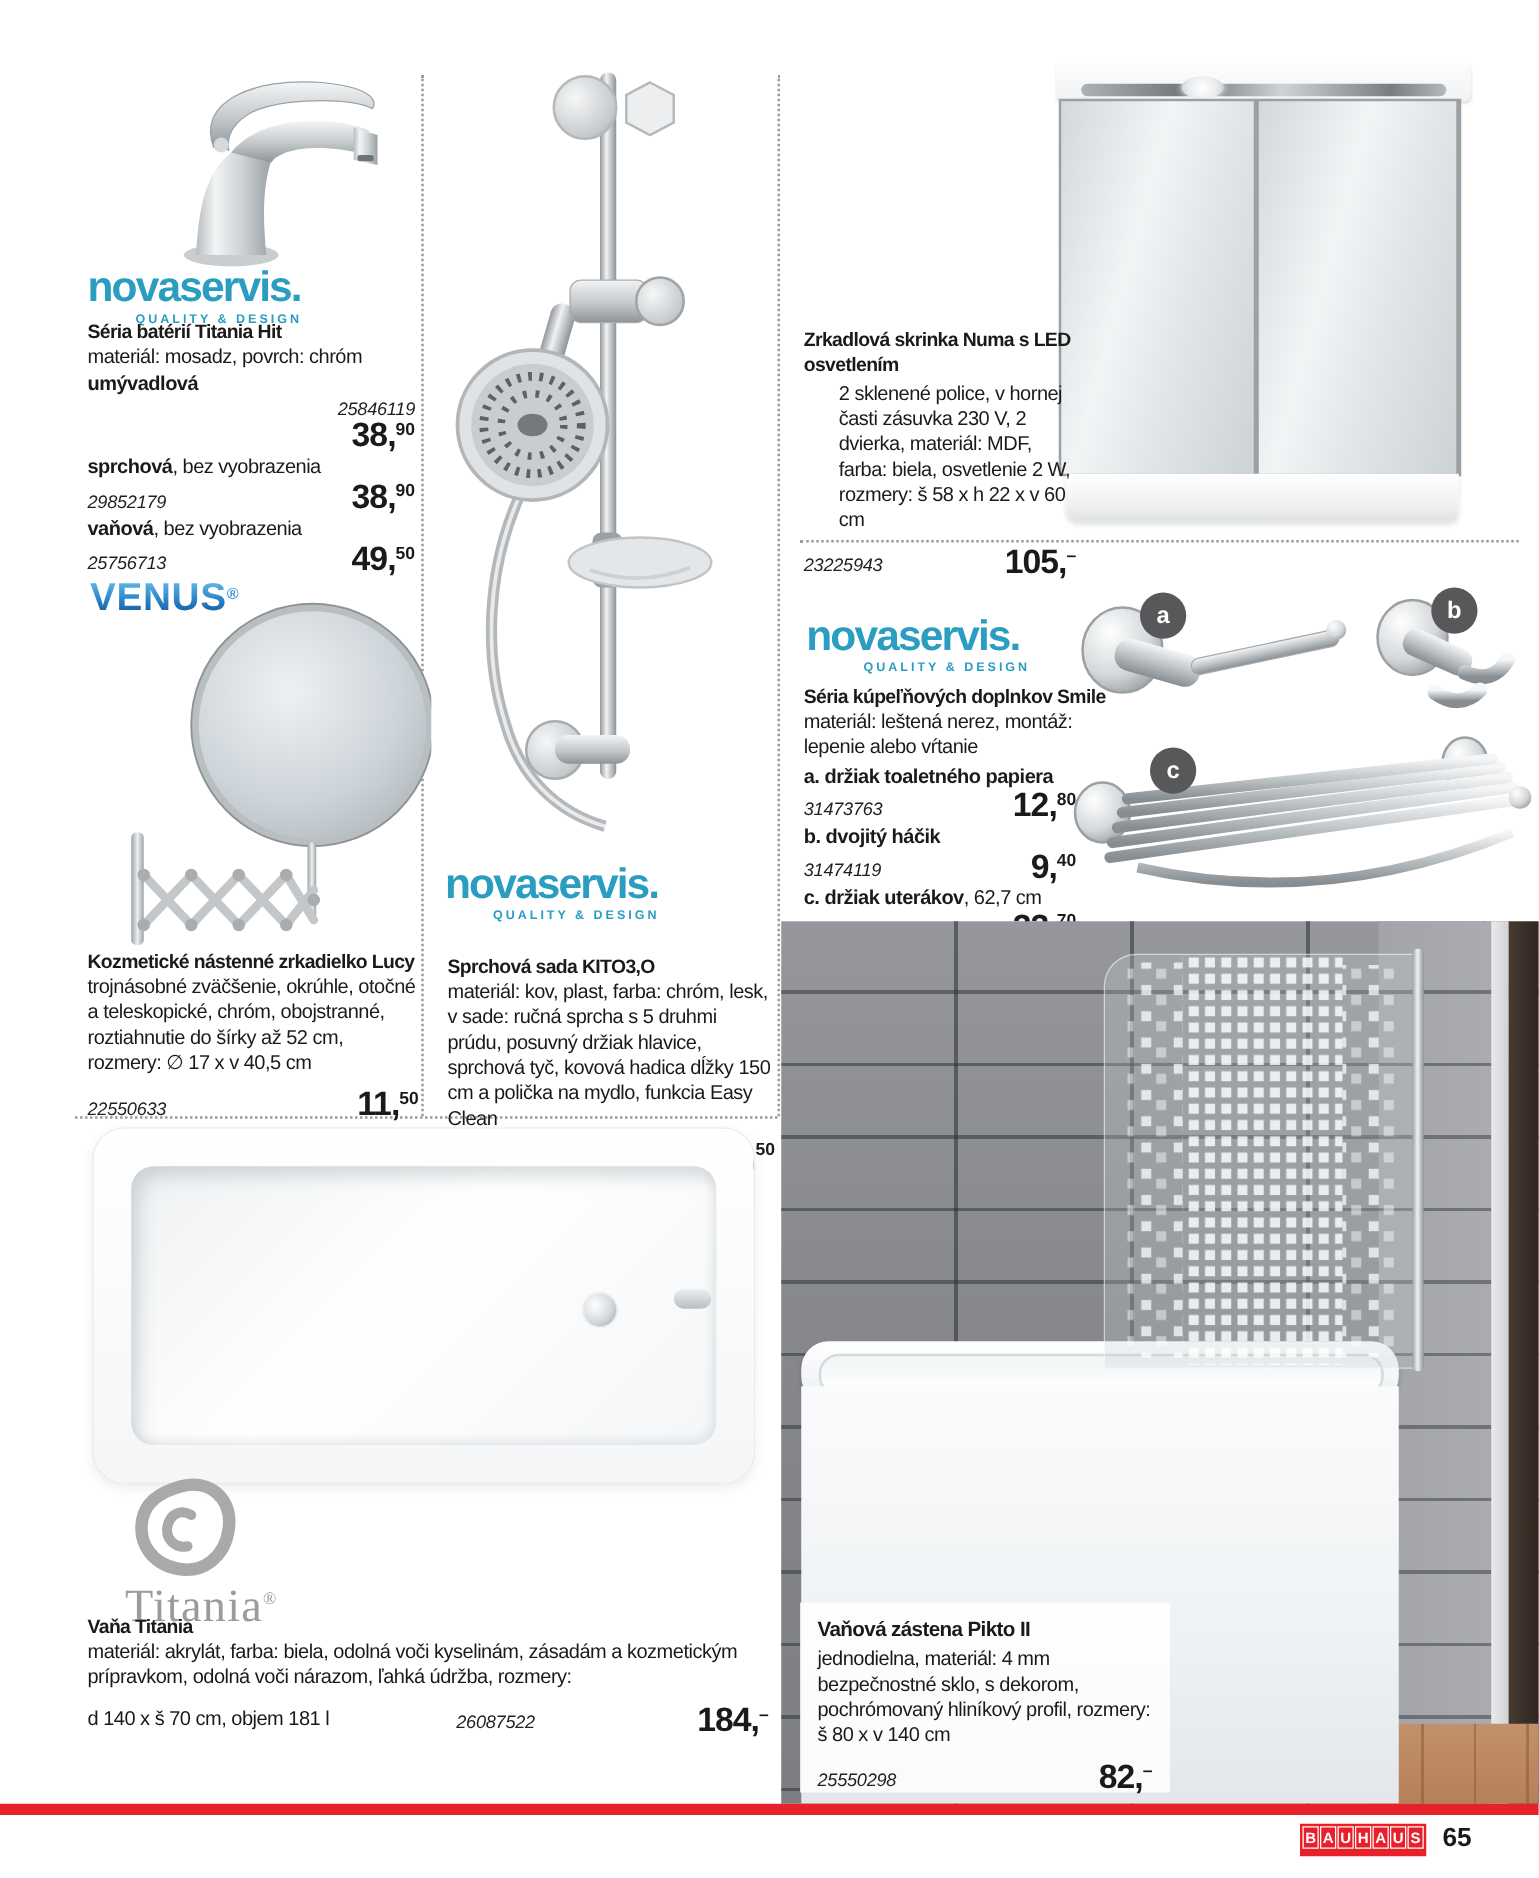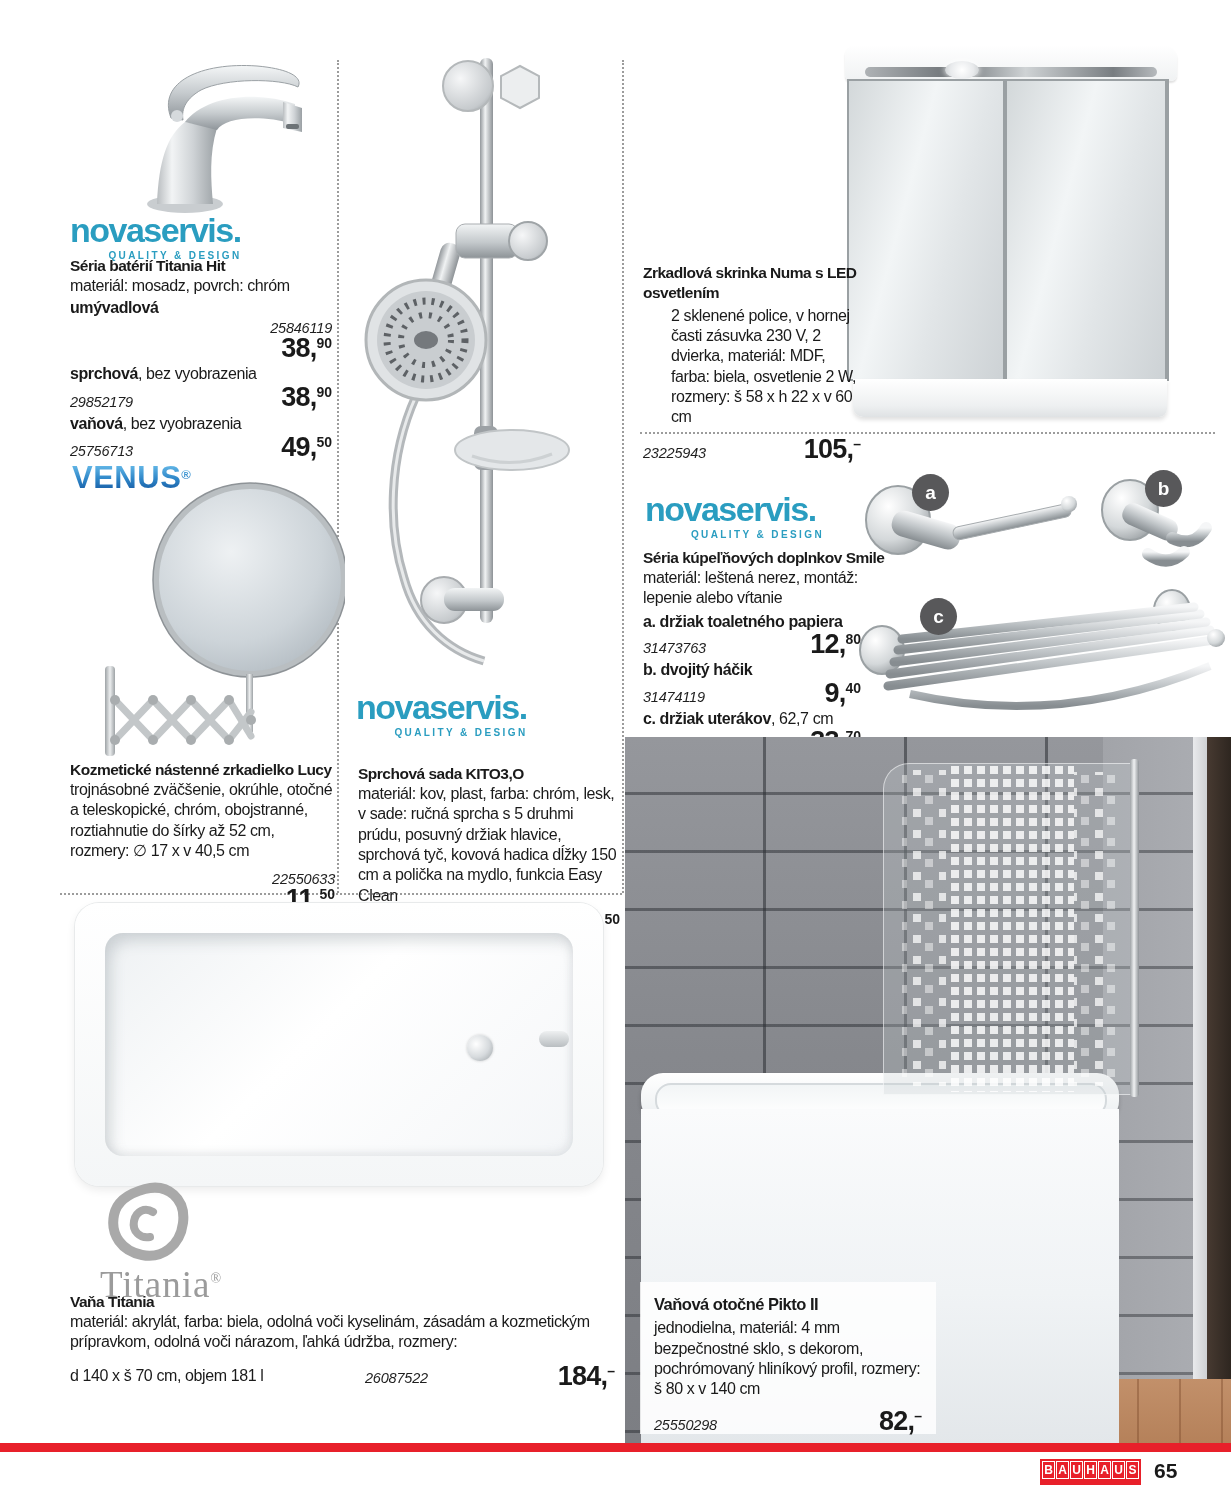--- a/index.html
+++ b/index.html
@@ -173,21 +173,21 @@
       <circle cx="106" cy="272" r="5"></circle>
     <circle cx="144" cy="272" r="5"></circle>
       <circle cx="144" cy="232" r="5"></circle>
       <circle cx="166" cy="252" r="5"></circle>
   </g>
 </svg>
 
 <div class="abs" style="left:70px;top:760px;width:265px;">
   <div class="ptitle">Kozmetické nástenné zrkadielko Lucy</div>
   <div class="pbody">trojnásobné zväčšenie, okrúhle, otočné a teleskopické, chróm, obojstranné, roztiahnutie do šírky až 52 cm, rozmery: ∅ 17 x v 40,5 cm</div>
-  <div class="prow" style="margin-top:10px;flex-direction:column;">
+  <div class="prow" style="margin-top:10px;">
     <span class="sku">22550633</span>
     <span class="price"><span>11,</span><span class="sup">50</span></span>
   </div>
 </div>
 
 <svg class="abs" style="left:352px;top:28px;" width="260" height="650" viewBox="0 0 260 650">
   <defs>
     <linearGradient id="schv" x1="0" y1="0" x2="1" y2="0">
       <stop offset="0" stop-color="#93989c"></stop>
         <stop offset="0.4" stop-color="#f0f2f3"></stop>
@@ -391,21 +391,21 @@
         </pattern>
       </defs>
       <rect x="18" y="6" width="44" height="316" fill="url(#mz2)"></rect>
       <rect x="62" y="0" width="128" height="328" fill="url(#mz)" opacity="0.92"></rect>
       <rect x="190" y="8" width="46" height="314" fill="url(#mz2)"></rect>
     </svg>
   </div>
   <div class="profile"></div>
 
   <div class="overlaybox">
-    <div class="ptitle" style="font-size:16.5px;">Vaňová otočné Pikto II</div>
+    <div class="ptitle" style="font-size:16.5px;">Vaňová zástena Pikto II</div>
     <div class="pbody" style="margin-top:3px;">jednodielna, materiál: 4 mm bezpečnostné sklo, s dekorom, pochrómovaný hliníkový profil, rozmery: š 80 x v 140 cm</div>
     <div class="prow" style="margin-top:9px;">
       <span class="sku">25550298</span>
       <span class="price"><span>82,</span><span class="sup">–</span></span>
     </div>
   </div>
 </div>
 
 <div class="abs" id="redbar"></div>
 <div class="abs" id="bauhaus">

